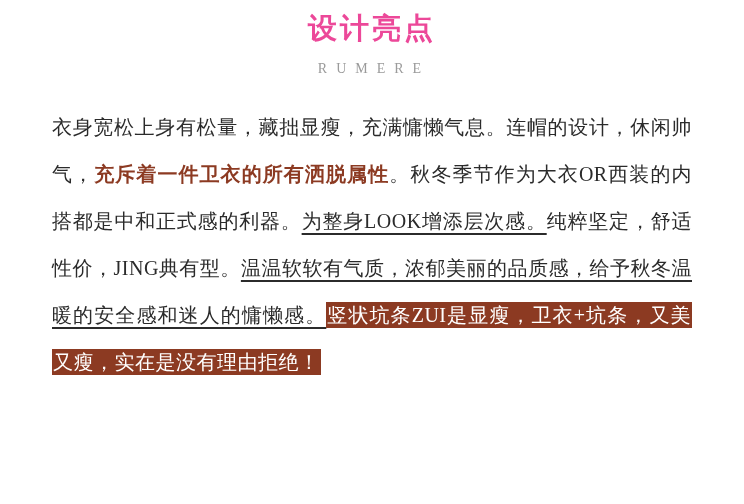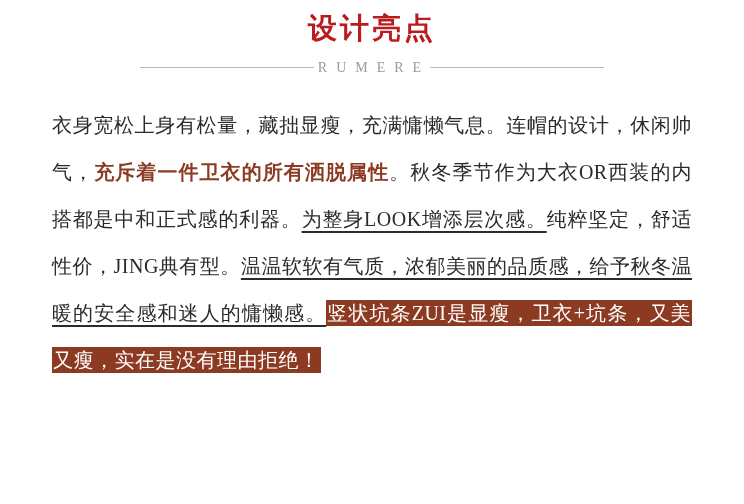--- a/index.html
+++ b/index.html
@@ -17,31 +17,32 @@
     position: relative;
     width: 744px;
     height: 504px;
     box-sizing: border-box;
   }
   .title {
     text-align: center;
     font-family: "Liberation Sans", sans-serif;
     font-size: 29px;
     font-weight: bold;
-    color: #b91c1c;
+    color: #ec4899;
     letter-spacing: 3px;
     padding-top: 10px;
     line-height: 1.3;
   }
   .subtitle-row {
     display: flex;
     align-items: center;
     justify-content: center;
     margin-top: 12px;
     padding: 0 140px;
+    flex-direction: column;
   }
   .rule {
     flex: 1 1 auto;
     height: 1px;
     background: #b9b9b9;
   }
   .subtitle {
     font-size: 14px;
     letter-spacing: 9px;
     color: #9b9b9b;

